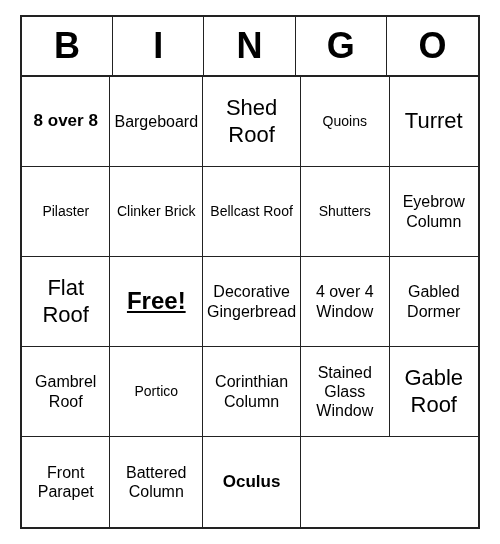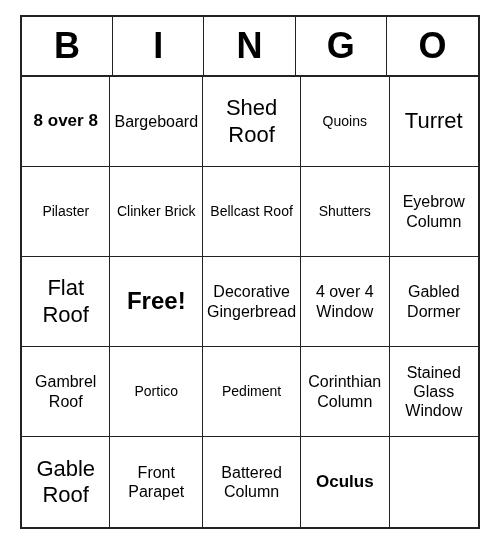--- a/index.html
+++ b/index.html
@@ -66,20 +66,21 @@
     }
     .text-normal {
       font-size: 14px;
     }
     .text-small {
       font-size: 16px;
     }
     .free-cell {
       font-size: 24px;
       font-weight: bold;
+      text-decoration: underline;
     }
   </style>
 </head>
 <body>
 
 <div class="bingo-card">
   <div class="bingo-header">
   <div class="bingo-header-cell">B</div>
       <div class="bingo-header-cell">I</div>
       <div class="bingo-header-cell">N</div>
@@ -132,23 +133,20 @@
       <div class="bingo-cell">
         <span class="text-small">Gabled Dormer</span>
       </div>
       <div class="bingo-cell">
         <span class="text-small">Gambrel Roof</span>
       </div>
       <div class="bingo-cell">
         <span class="text-normal">Portico</span>
       </div>
       <div class="bingo-cell">
-        <span class="text-normal">Pediment</span>
-      </div>
-      <div class="bingo-cell">
         <span class="text-small">Corinthian Column</span>
       </div>
       <div class="bingo-cell">
         <span class="text-small">Stained Glass Window</span>
       </div>
       <div class="bingo-cell">
         <span class="text-large">Gable Roof</span>
       </div>
       <div class="bingo-cell">
         <span class="text-small">Front Parapet</span>

